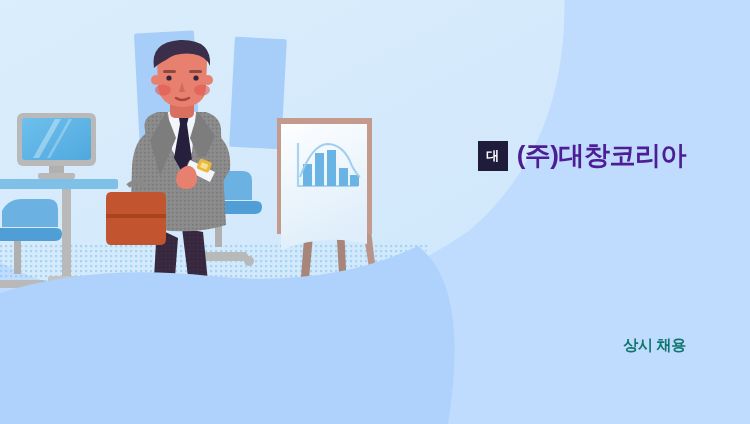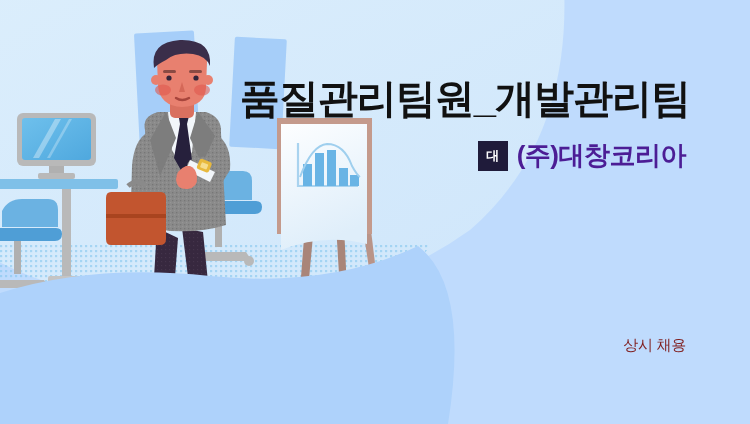--- a/index.html
+++ b/index.html
@@ -53,22 +53,22 @@
     font-size: 26px;
     font-weight: 700;
     color: #4c1d95;
     letter-spacing: -0.5px;
     white-space: nowrap;
   }
   #hiring-status {
     position: absolute;
     right: 64px; top: 336px;
     font-size: 15px;
-    font-weight: 400;
-    color: #7f1d1d;
+    font-weight: 700;
+    color: #0f766e;
     letter-spacing: -0.3px;
     white-space: nowrap;
   }
 </style>
 </head>
 <body>
 
 <div id="banner">
 
   <svg class="layer" viewBox="0 0 750 424" xmlns="http://www.w3.org/2000/svg">
@@ -220,21 +220,20 @@
       <path d="M176 98 Q182 102 189 98" stroke="#a8453c" stroke-width="2.4" fill="none" stroke-linecap="round"></path>
 
       <path d="M111 192 H161 Q166 192 166 198 V239 Q166 245 160 245 H111 Q106 245 106 239 V198 Q106 192 111 192 Z" fill="#c2552f"></path>
       <rect x="106" y="214" width="60" height="4" fill="#a9441f"></rect>
       <path d="M128 186 Q137 178 146 186" stroke="#8a8a8a" stroke-width="5" fill="none"></path>
     </g>
 
     <path d="M-20 300 Q80 262 210 276 Q330 288 418 246 Q470 286 448 424 H-20 Z" fill="#aed2fb"></path>
   </svg>
 
-  <div id="job-title">품질관리팀원_개발관리팀</div>
 
   <div id="company-row">
     <div id="company-badge">대</div>
     <div id="company-name">(주)대창코리아</div>
   </div>
 
   <div id="hiring-status">상시 채용</div>
 
 </div>
 

